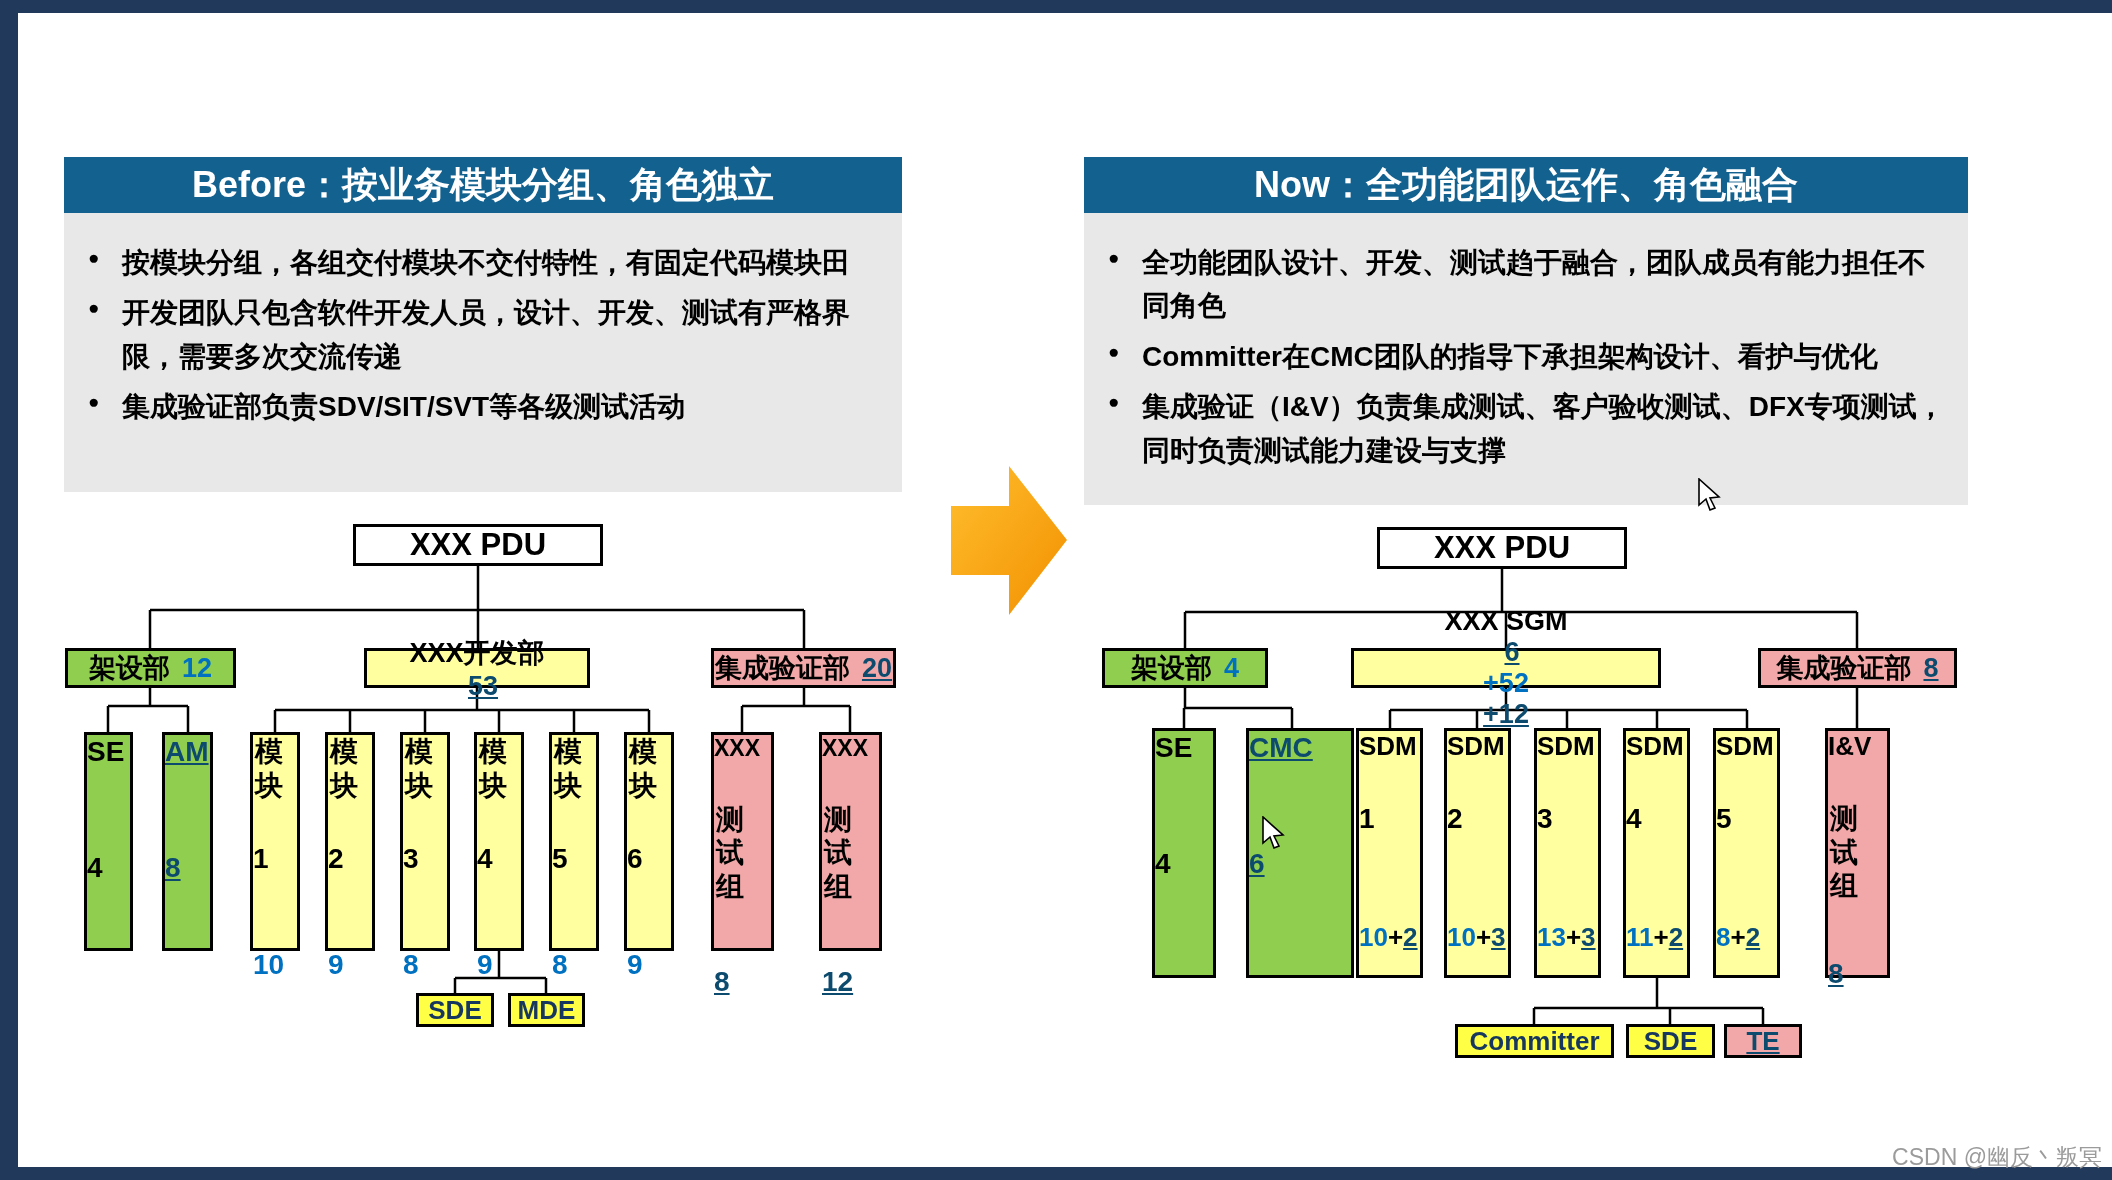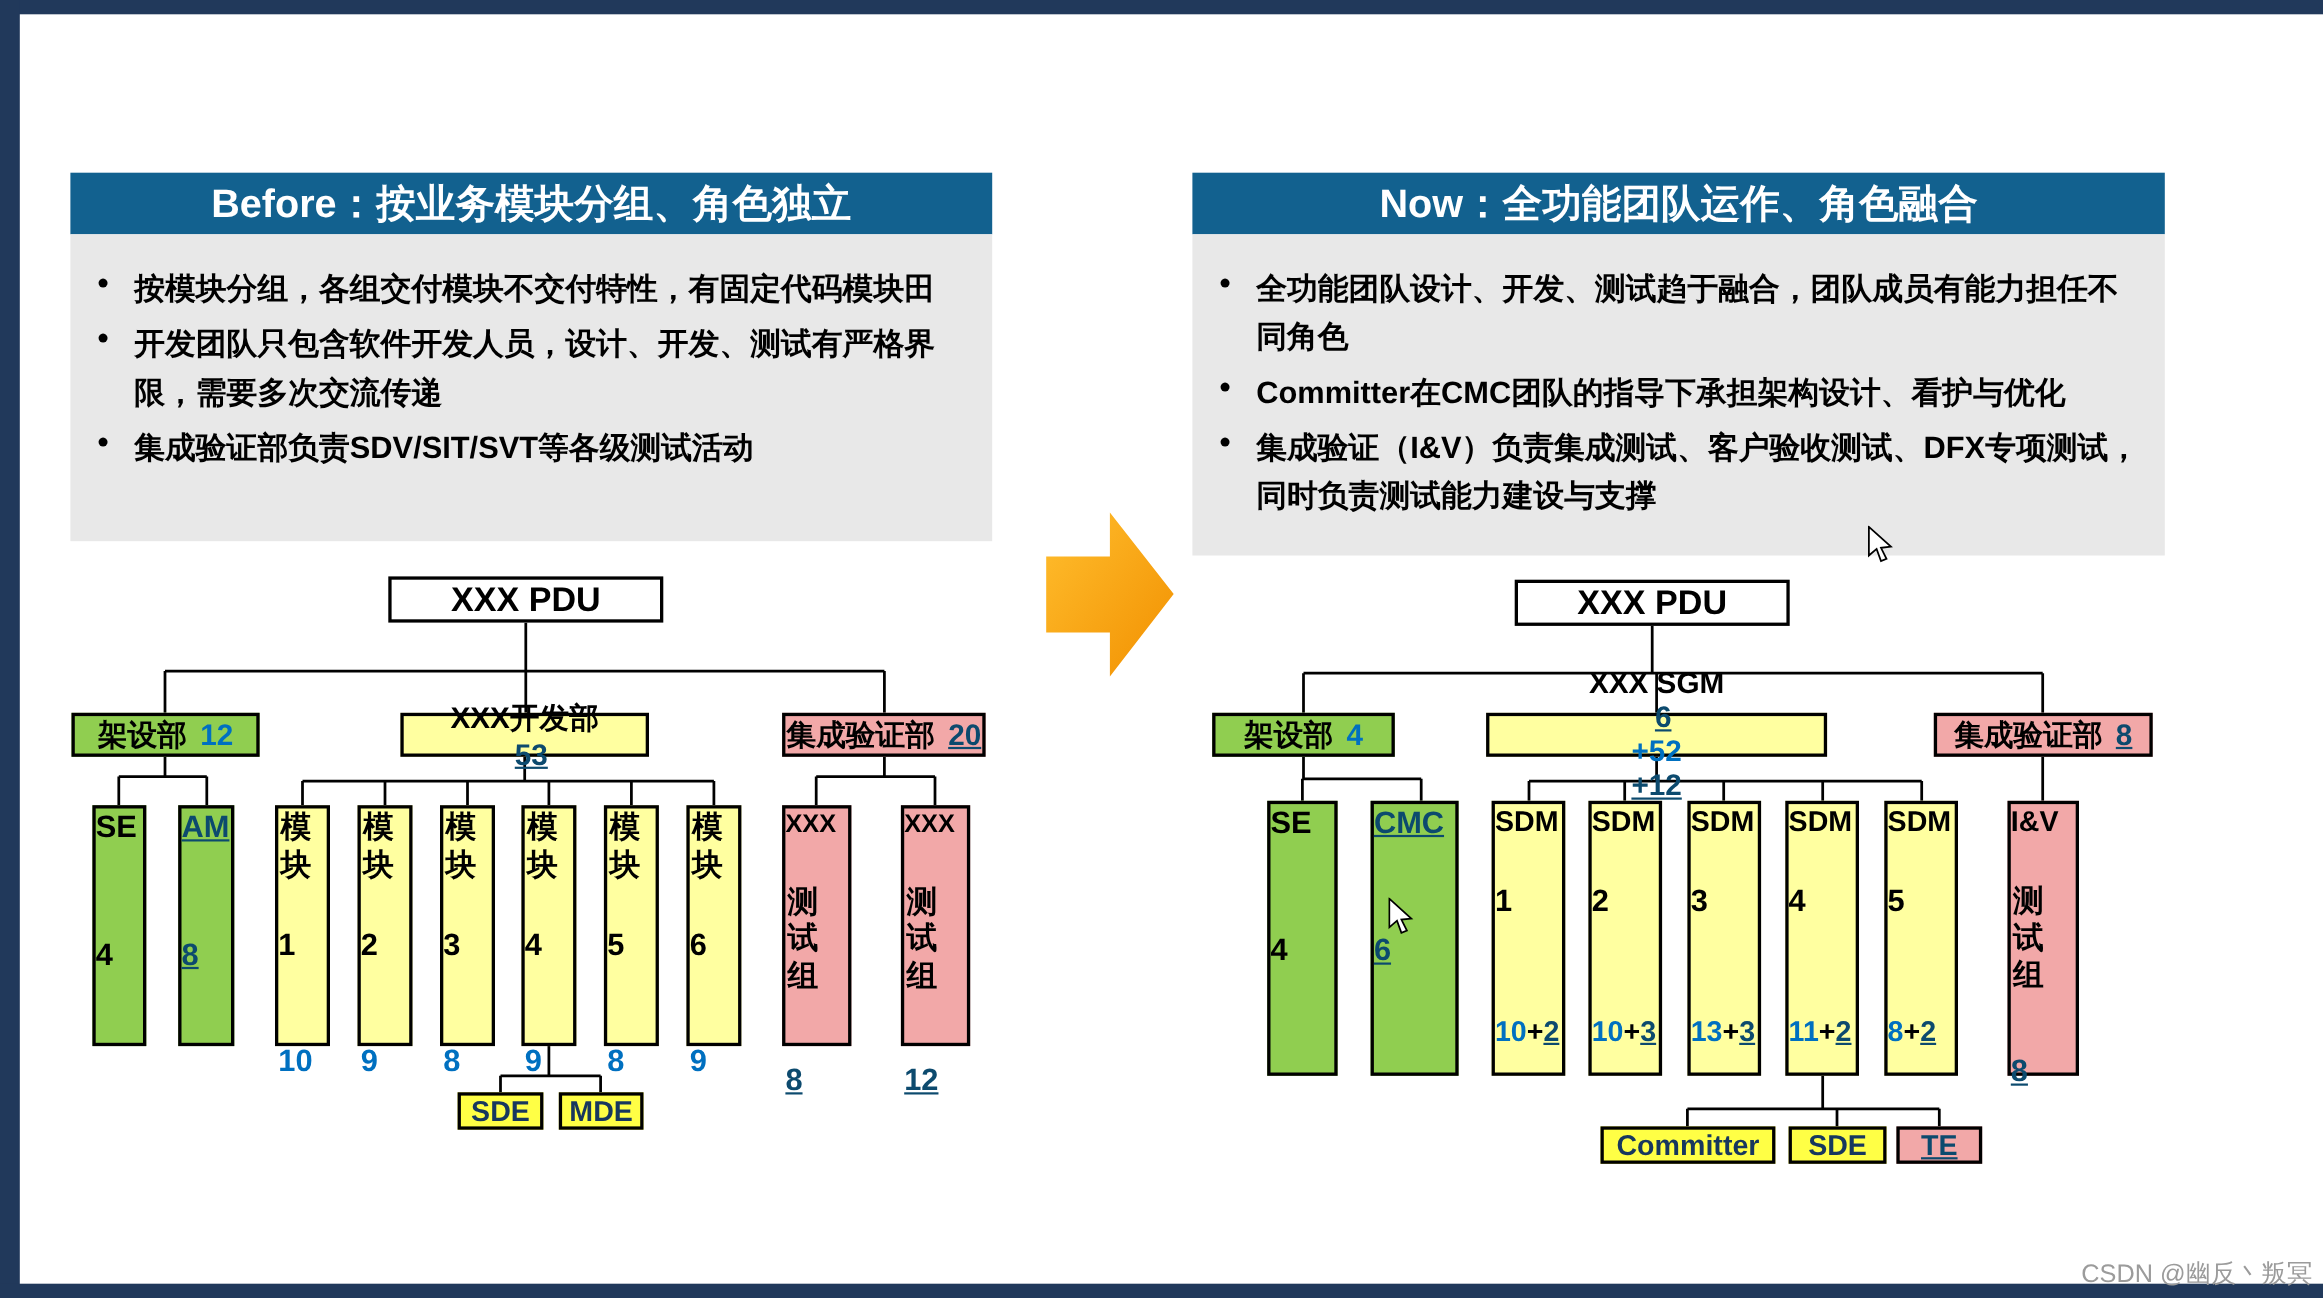--- a/index.html
+++ b/index.html
@@ -206,21 +206,21 @@
   </div>
   <div class="obox dept pink" style="left:1758px; top:648px; width:199px; height:40px;">
     <span>集成验证部</span>
     <span class="c-red count-gap">8</span>
   </div>
 
   <div class="vbox green" style="left:1152px; top:728px; width:64px; height:250px;">
     <div>SE</div>
     <div class="secount">4</div>
   </div>
-  <div class="vbox green" style="left:1246px; top:728px; width:80px; height:250px;">
+  <div class="vbox green" style="left:1246px; top:728px; width:108px; height:250px;">
     <div class="c-red">CMC</div>
     <div class="secount c-red">6</div>
   </div>
 
   <div class="vbox pyellow" style="left:1356px; top:728px; width:67px; height:250px;">
     <div class="sdm-name">SDM</div>
     <div>1</div>
     <div class="sdm-counts">
       <span class="c-blue">10</span><span>+</span><span class="c-red">2</span>
     </div>

